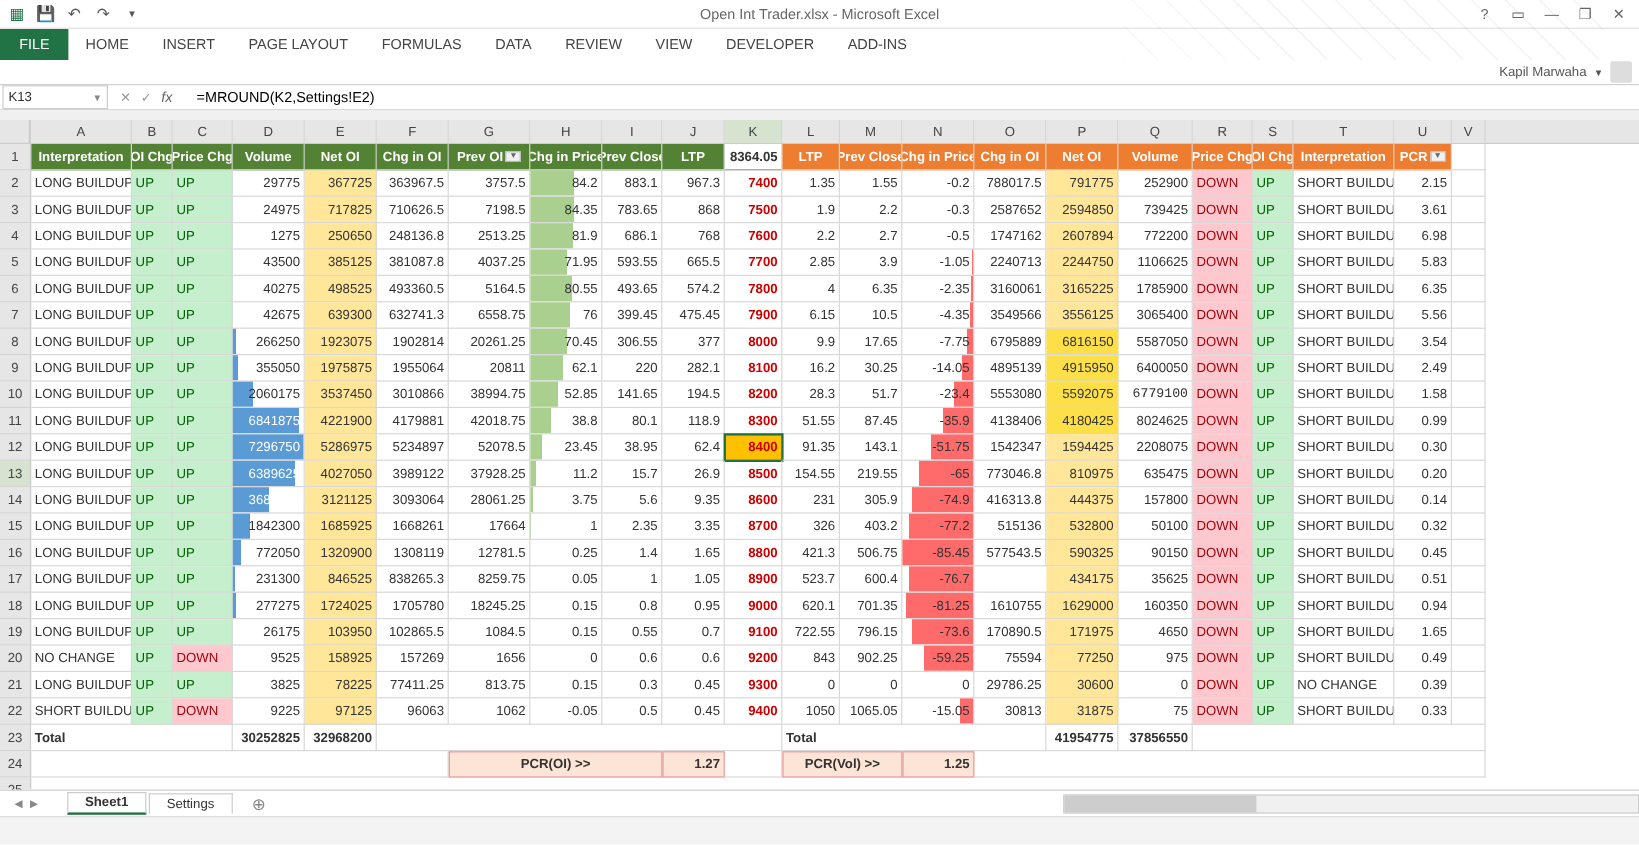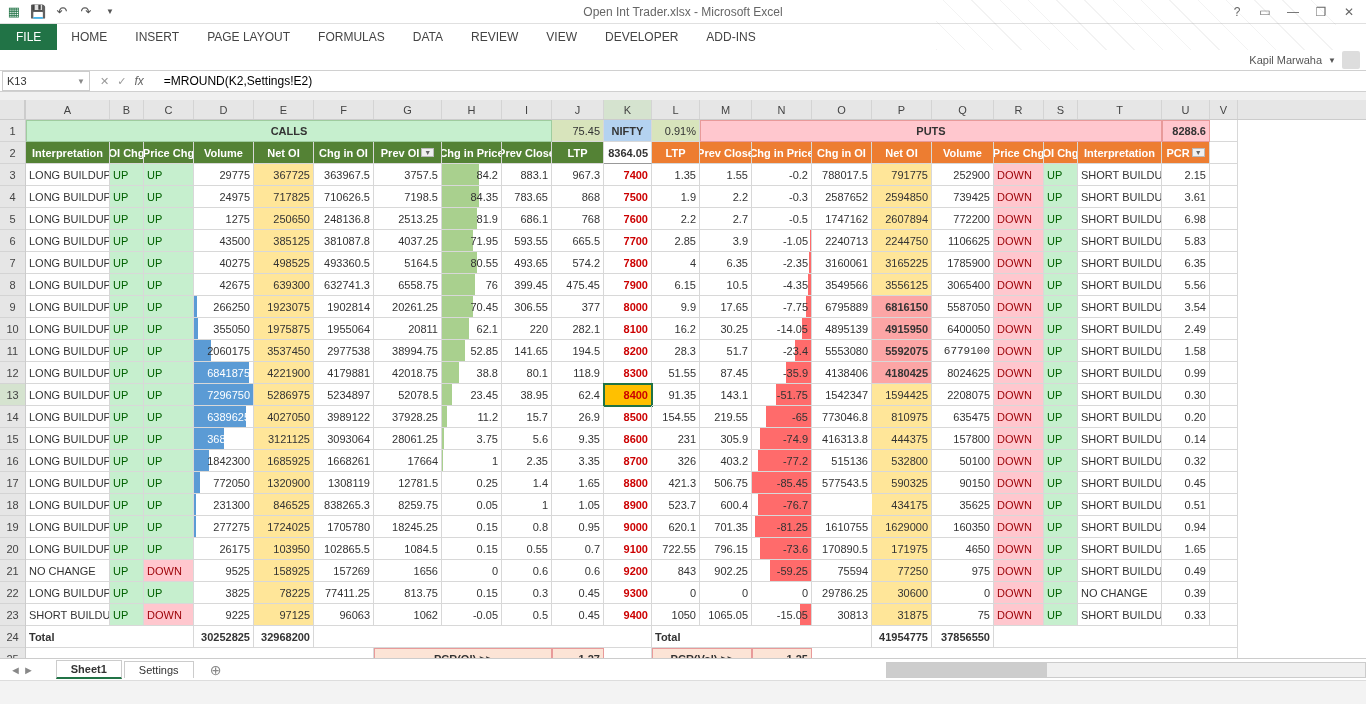--- a/index.html
+++ b/index.html
@@ -39,21 +39,21 @@
 .hdr-puts{background:#ffc7ce;font-weight:bold;border:1px solid #e89a9a}
 .hdr-nifty{background:#b4d2f0;font-weight:bold}
 .hdr-green{background:#548235;color:#fff;font-weight:bold}
 .hdr-orange{background:#ed7d31;color:#fff;font-weight:bold}
 .hdr-ltgreen{background:#d8e4bc}
 .up{background:#c6efce;color:#006100}
 .down{background:#ffc7ce;color:#9c0006}
 .netoi{background:#ffe699}
 .strike{color:#c00;font-weight:bold}
 .strike-sel{background:#ffc000;color:#c00;font-weight:bold}
-.netoi-put-hi{background:#fca5a5;font-weight:bold}
+.netoi-put-hi{background:#fde047;font-weight:normal}
 .total-row{font-weight:bold;background:#fff}
 .pcr-row{background:#fce4d6;font-weight:bold;border:1px solid #e89a9a}
 .active-cell{outline:2px solid #217346;outline-offset:-1px}
 .filter-arrow{font-size:7px;color:#666;margin-left:2px;border:1px solid #bbb;padding:0 2px;background:#f0f0f0}
 .sheet-tabs{height:22px;background:#fff;display:flex;align-items:center;border-top:1px solid #ccc;padding-left:10px;gap:2px}
 .sheet-nav{display:flex;gap:2px;padding-right:20px;color:#888}
 .sheet-tab{padding:2px 14px;border:1px solid #ccc;border-bottom:none;font-size:11px;background:#fff}
 .sheet-tab.active{font-weight:bold;border-bottom:2px solid #217346}
 .sheet-new{width:20px;height:18px;display:flex;align-items:center;justify-content:center;color:#888;font-size:14px;margin-left:10px}
 .statusbar{height:24px;background:#f3f3f3;border-top:1px solid #ddd;display:flex;align-items:center;justify-content:flex-end;padding-right:8px}
@@ -168,29 +168,20 @@
         <div class="col-hdr" style="width: 60px;">P</div>
         <div class="col-hdr" style="width: 62px;">Q</div>
         <div class="col-hdr" style="width: 50px;">R</div>
         <div class="col-hdr" style="width: 34px;">S</div>
         <div class="col-hdr" style="width: 84px;">T</div>
         <div class="col-hdr" style="width: 48px;">U</div>
         <div class="col-hdr" style="width: 28px;">V</div>
       </div>
     <div id="data-container">
         <div class="data-row">
-          <div class="cell hdr-calls c" style="width: 526px;">CALLS</div>
-          <div class="cell hdr-ltgreen r" style="width: 52px;">75.45</div>
-          <div class="cell hdr-nifty c" style="width: 48px;">NIFTY</div>
-          <div class="cell hdr-ltgreen r" style="width: 48px;">0.91%</div>
-          <div class="cell hdr-puts c" style="width: 462px;">PUTS</div>
-          <div class="cell hdr-puts r" style="width: 48px;">8288.6</div>
-          <div class="cell " style="width: 28px;"></div>
-        </div>
-        <div class="data-row">
           <div class="cell hdr-green c" style="width: 84px;">Interpretation</div>
           <div class="cell hdr-green c" style="width: 34px;">OI Chg</div>
           <div class="cell hdr-green c" style="width: 50px;">Price Chg</div>
           <div class="cell hdr-green c" style="width: 60px;">Volume</div>
           <div class="cell hdr-green c" style="width: 60px;">Net OI</div>
           <div class="cell hdr-green c" style="width: 60px;">Chg in OI</div>
           <div class="cell hdr-green c" style="width: 68px;">Prev OI<span class="filter-arrow">▼</span></div>
           <div class="cell hdr-green c" style="width: 60px;">Chg in Price</div>
           <div class="cell hdr-green c" style="width: 50px;">Prev Close</div>
           <div class="cell hdr-green c" style="width: 52px;">LTP</div>
@@ -398,21 +389,21 @@
           <div class="cell " style="width: 84px;">SHORT BUILDUP</div>
           <div class="cell r" style="width: 48px;">2.49</div>
           <div class="cell " style="width: 28px;"></div>
         </div>
         <div class="data-row">
           <div class="cell " style="width: 84px;">LONG BUILDUP</div>
           <div class="cell up" style="width: 34px;">UP</div>
           <div class="cell up" style="width: 50px;">UP</div>
           <div class="cell r" style="width: 60px; background: linear-gradient(to right, rgb(91, 155, 213) 0%, rgb(91, 155, 213) 28%, transparent 28%);">2060175</div>
           <div class="cell netoi r" style="width: 60px;">3537450</div>
-          <div class="cell r" style="width: 60px;">2977538</div>
+          <div class="cell r" style="width: 60px;">3010866</div>
           <div class="cell r" style="width: 68px;">38994.75</div>
           <div class="cell r" style="width: 60px; background: linear-gradient(to right, rgb(169, 208, 142) 0%, rgb(169, 208, 142) 39%, transparent 39%);">52.85</div>
           <div class="cell r" style="width: 50px;">141.65</div>
           <div class="cell r" style="width: 52px;">194.5</div>
           <div class="cell strike r" style="width: 48px;">8200</div>
           <div class="cell r" style="width: 48px;">28.3</div>
           <div class="cell r" style="width: 52px;">51.7</div>
           <div class="cell r" style="width: 60px; background: linear-gradient(to left, rgb(255, 107, 107) 0%, rgb(255, 107, 107) 27%, transparent 27%);">-23.4</div>
           <div class="cell r" style="width: 60px;">5553080</div>
           <div class="cell netoi-put-hi r" style="width: 60px;">5592075</div>

